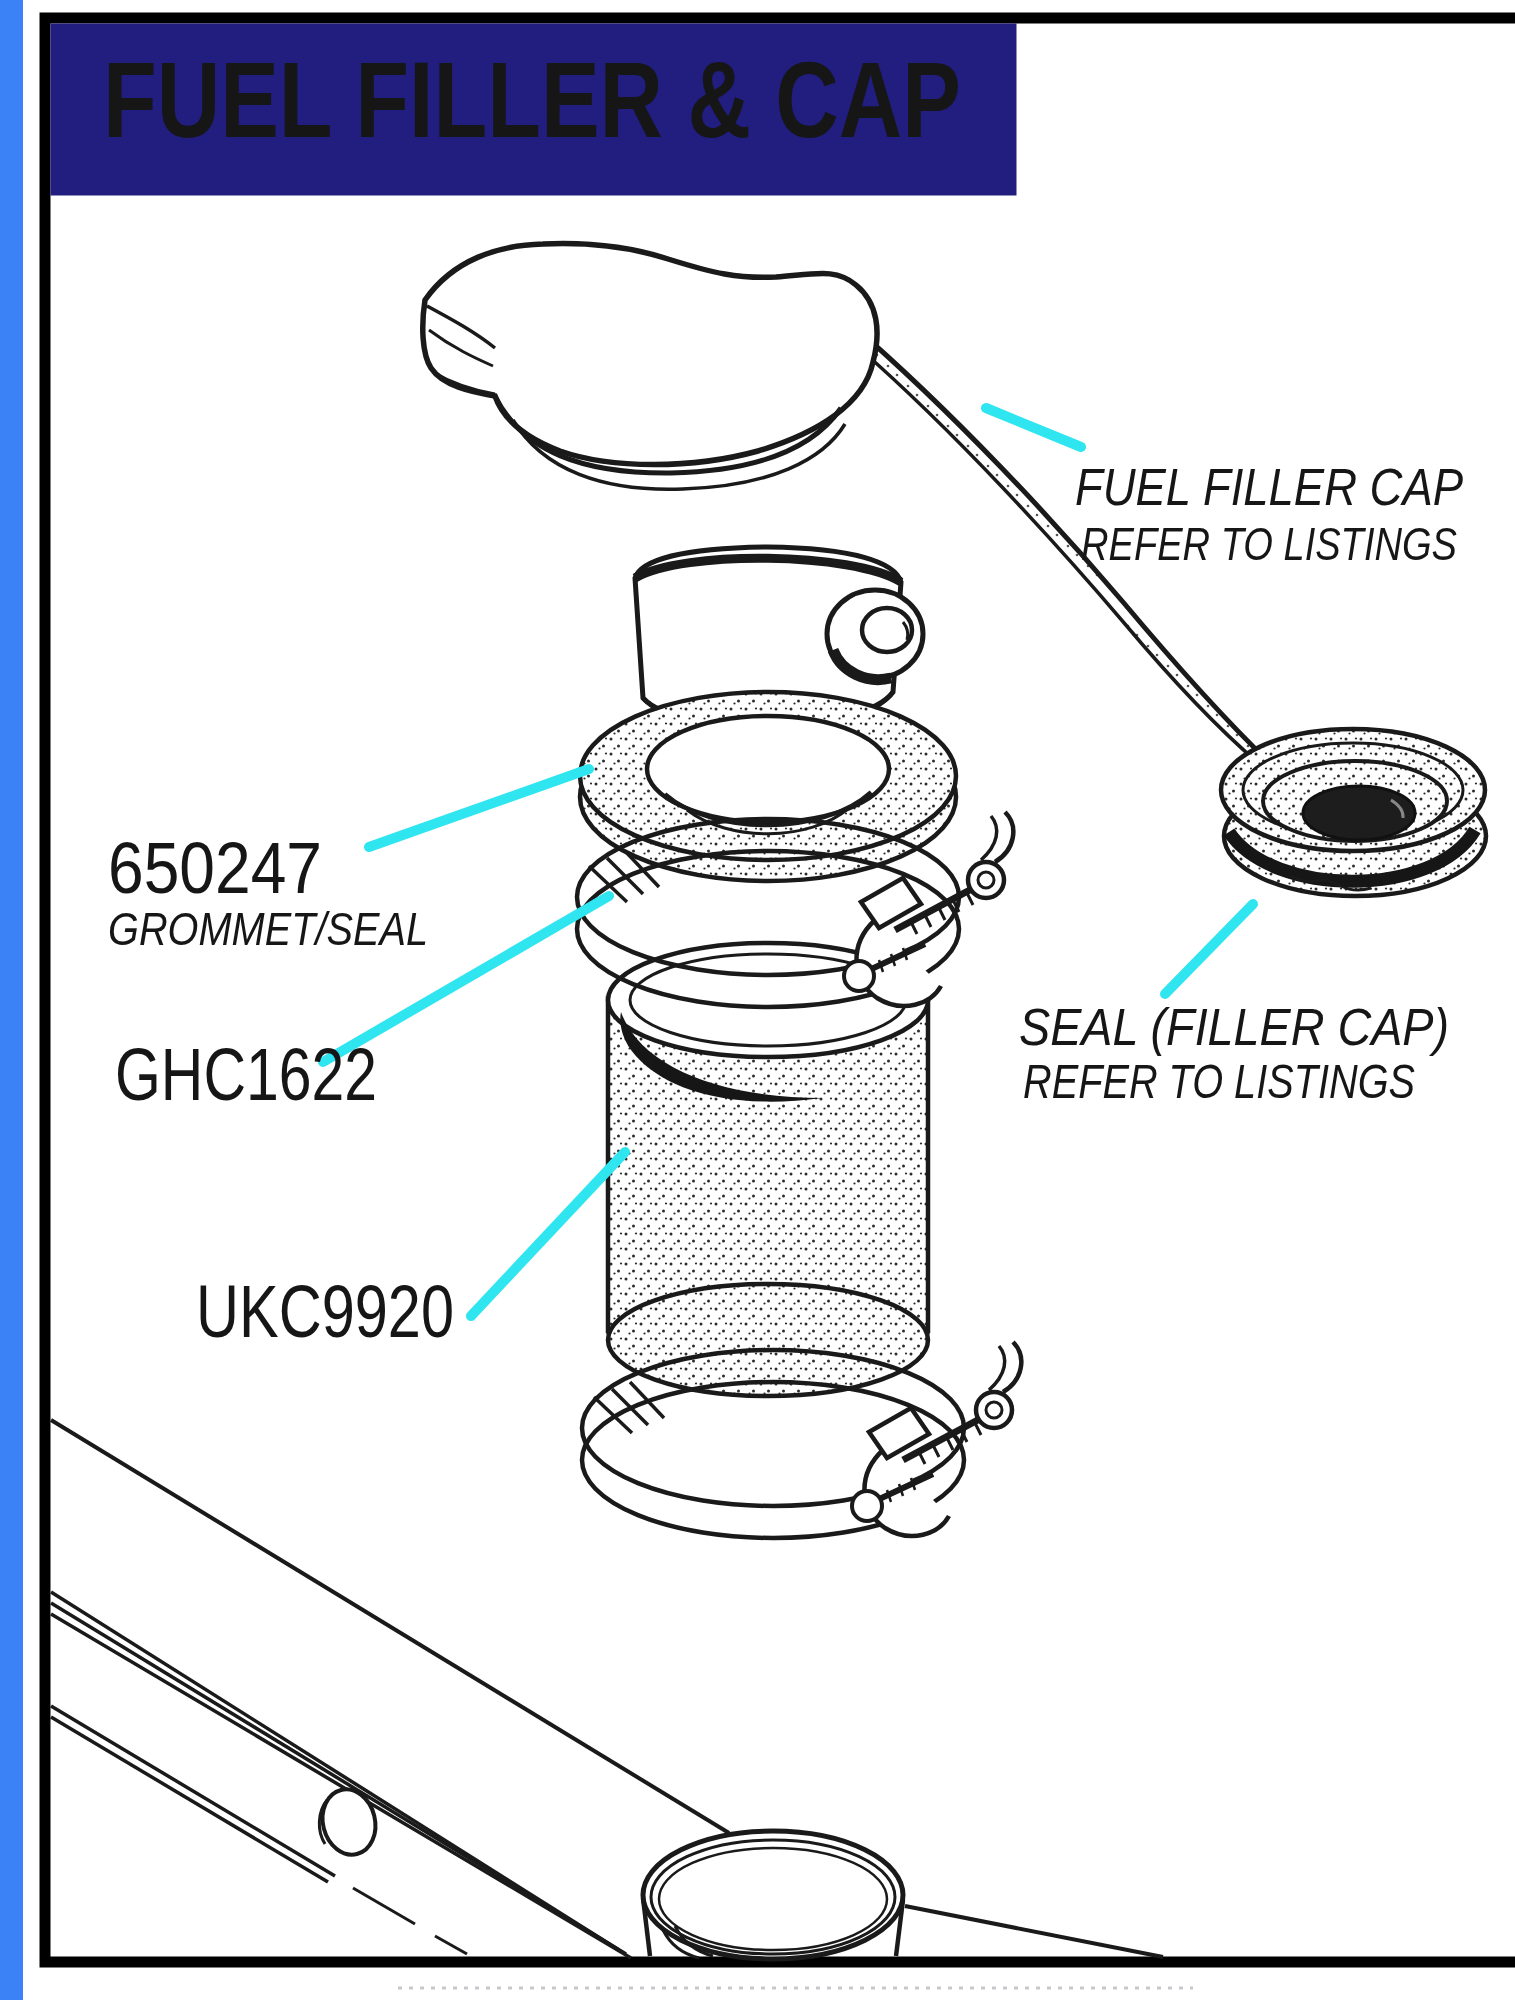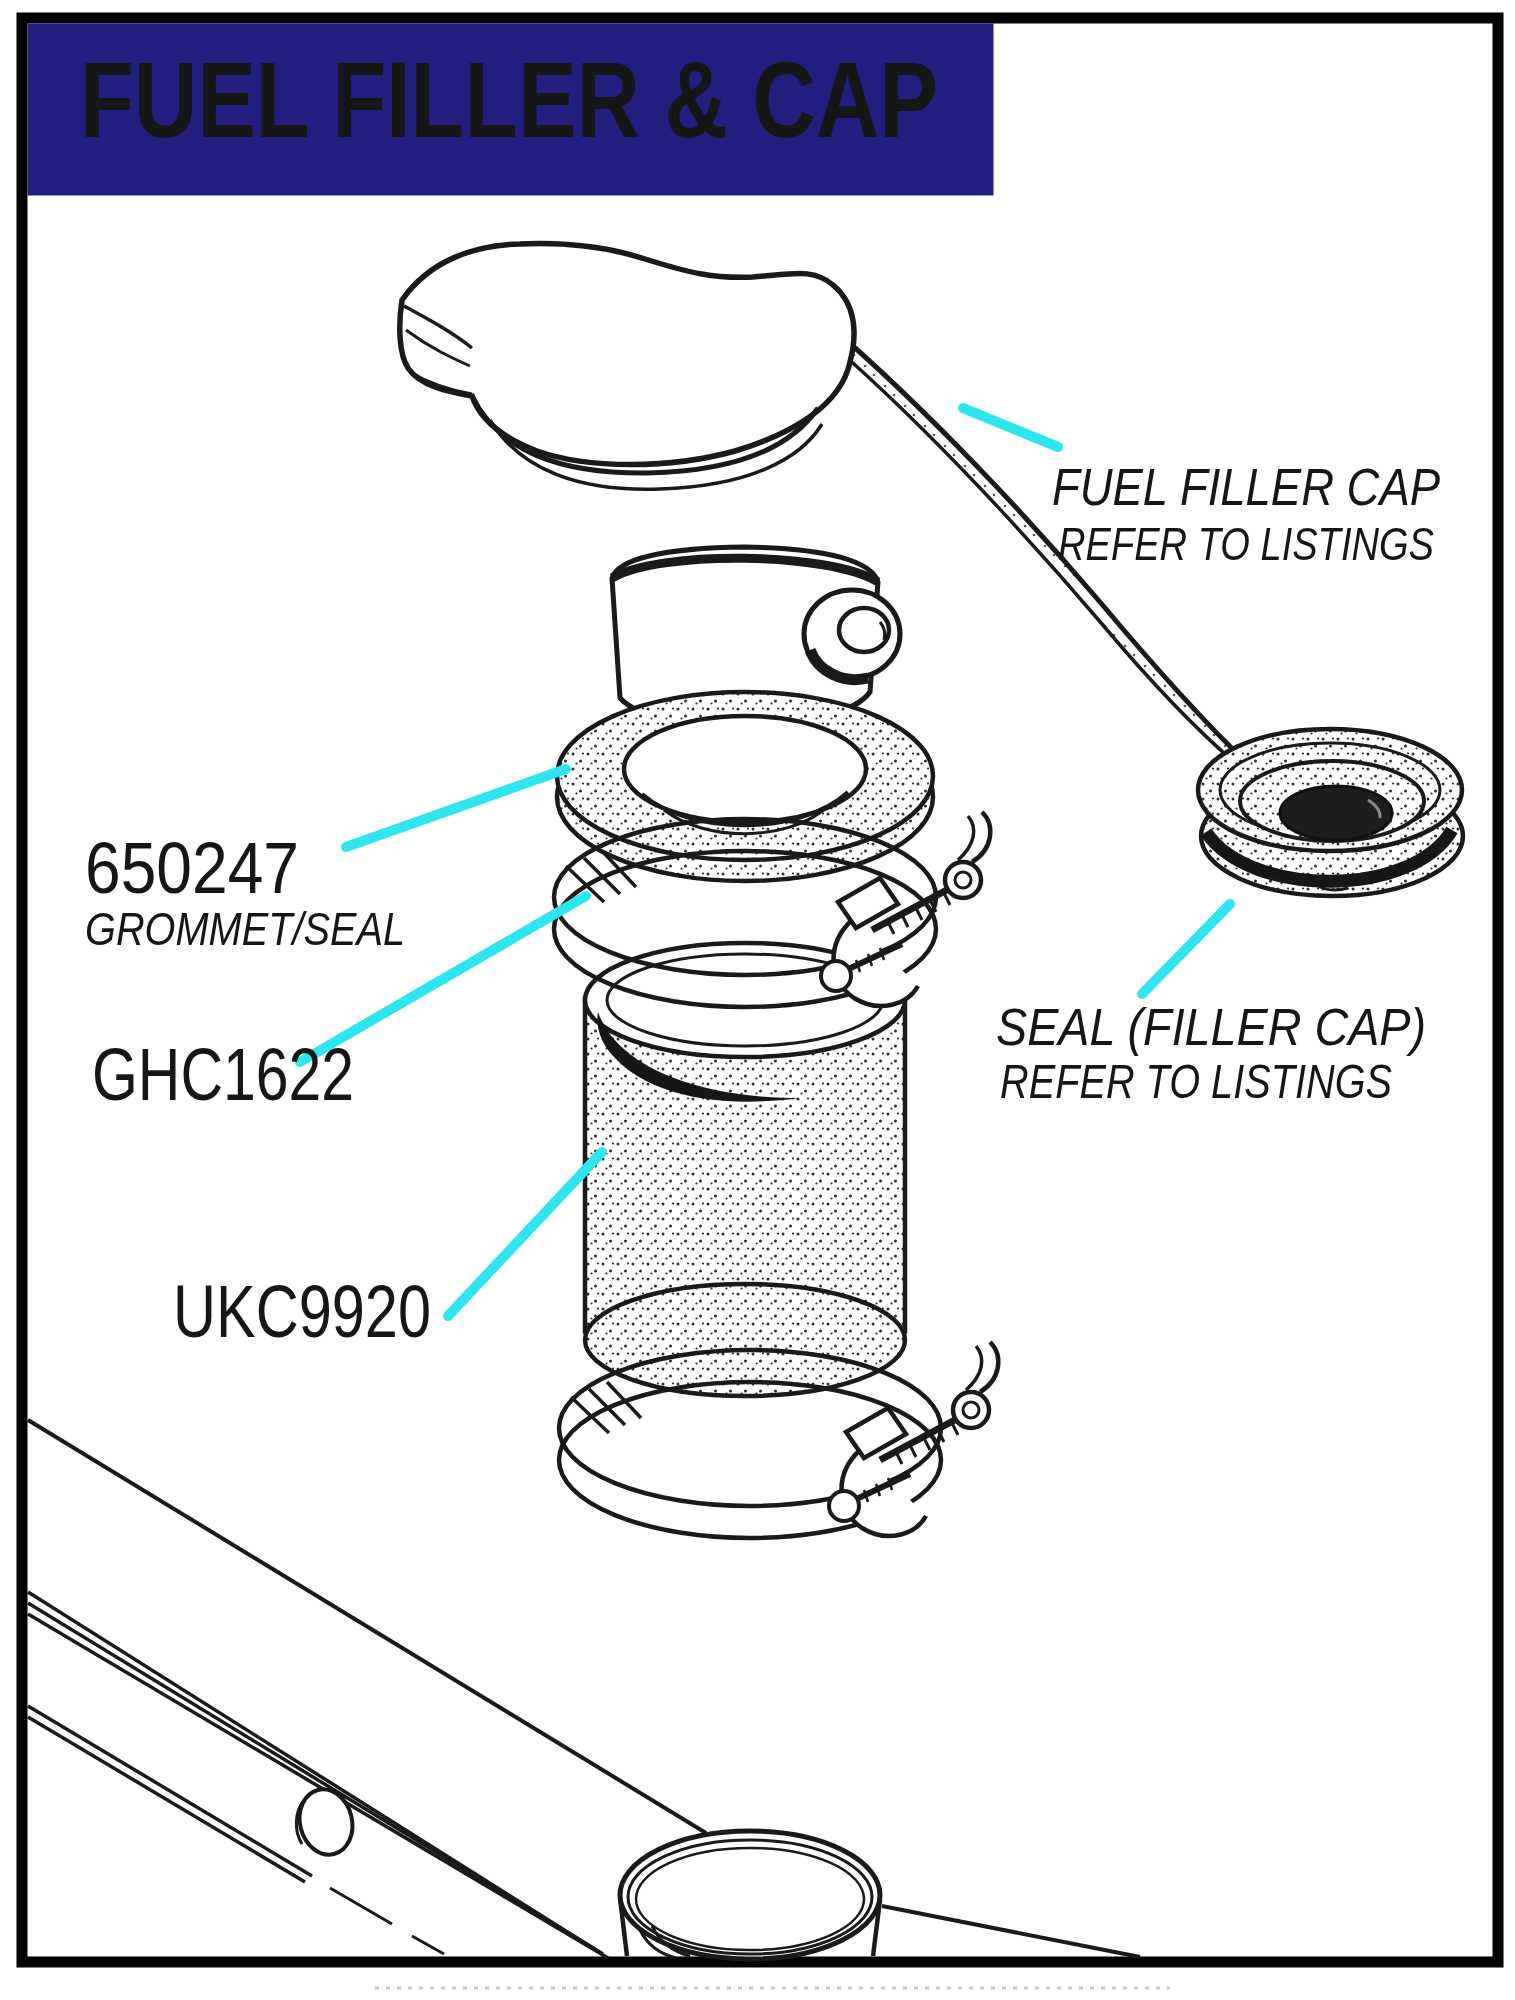--- a/index.html
+++ b/index.html
@@ -1,16 +1,16 @@
 <!DOCTYPE html>
 <html><head>
 <meta charset="utf-8">
 <style>
   html,body{margin:0;padding:0;background:#ffffff;}
-  .page{position:relative;width:1313px;height:2000px;background:#3b82f6;font-family:"Liberation Sans",sans-serif;}
+  .page{position:relative;width:1313px;height:2000px;background:#3b82f6;font-family:"Liberation Sans",sans-serif;padding-left:23px;}
   svg{display:block;}
   .ink{stroke:#1a1a1a;fill:none;}
   .leader-line{stroke-width:10;stroke-linecap:round;fill:none;}
   text{fill:#161616;}
   .lbl-part{font-weight:normal;}
   .lbl-note{font-style:italic;}
 </style>
 </head>
 <body>
 

